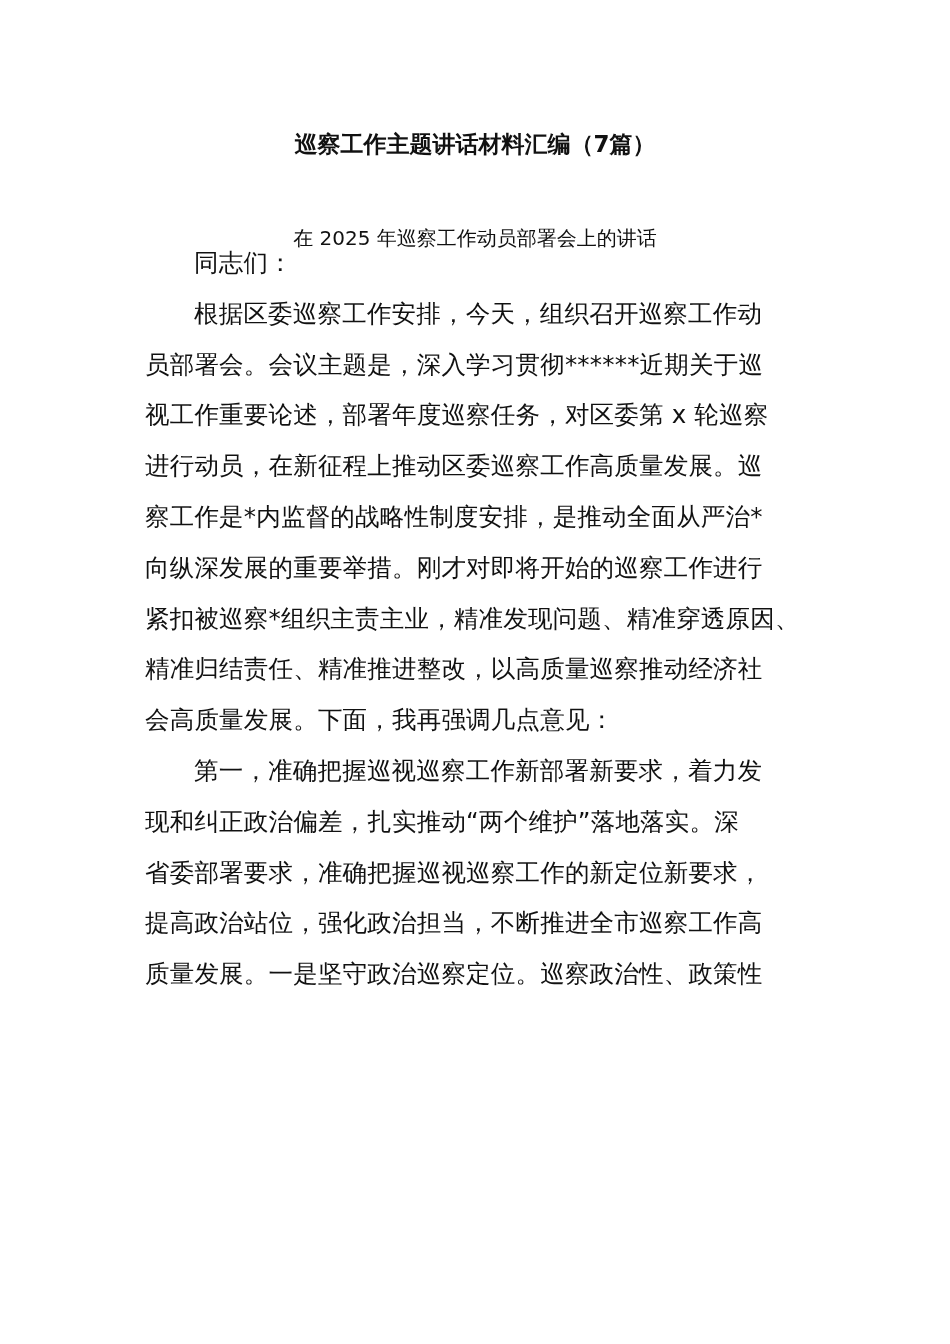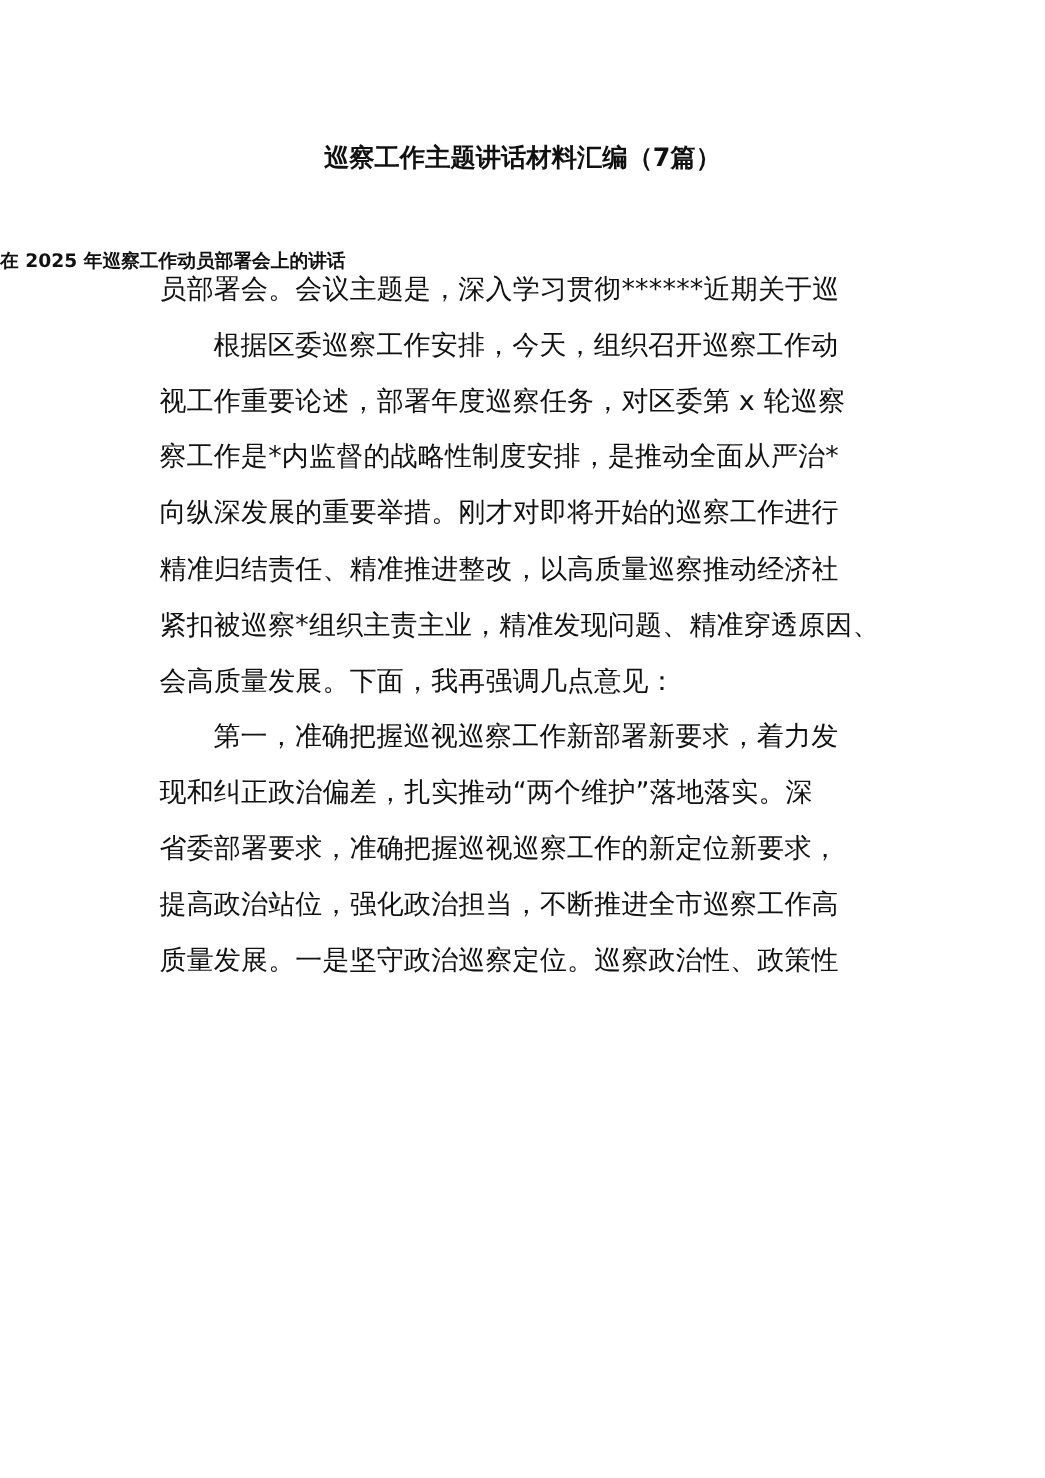--- a/index.html
+++ b/index.html
@@ -33,23 +33,23 @@
       font-size: 23px;
       font-weight: bold;
       line-height: 40px;
       letter-spacing: 0px;
     }
     .speech-title {
       position: absolute;
       left: 0;
       width: 950px;
       top: 218px;
-      text-align: left;
-      font-size: 17px;
-      font-weight: bold;
+      text-align: center;
+      font-size: 20px;
+      font-weight: normal;
       line-height: 40px;
     }
     .body-text {
       position: absolute;
       left: 145px;
       top: 238px;
       width: 700px;
     }
     .line {
       display: block;
@@ -64,27 +64,29 @@
     }
   </style>
 </head>
 <body>
 
 <div class="page">
   <div class="doc-title">巡察工作主题讲话材料汇编（7篇）</div>
   <div class="speech-title">在 2025 年巡察工作动员部署会上的讲话</div>
 
   <div class="body-text">
+    <span class="line indent">同志们：</span>
+    <span class="line indent">根据区委巡察工作安排，今天，组织召开巡察工作动</span>
     <span class="line">员部署会。会议主题是，深入学习贯彻******近期关于巡</span>
-    <span class="line indent">根据区委巡察工作安排，今天，组织召开巡察工作动</span>
     <span class="line">视工作重要论述，部署年度巡察任务，对区委第 x 轮巡察</span>
+    <span class="line">进行动员，在新征程上推动区委巡察工作高质量发展。巡</span>
     <span class="line">察工作是*内监督的战略性制度安排，是推动全面从严治*</span>
     <span class="line">向纵深发展的重要举措。刚才对即将开始的巡察工作进行</span>
+    <span class="line">紧扣被巡察*组织主责主业，精准发现问题、精准穿透原因、</span>
     <span class="line">精准归结责任、精准推进整改，以高质量巡察推动经济社</span>
-    <span class="line">紧扣被巡察*组织主责主业，精准发现问题、精准穿透原因、</span>
     <span class="line">会高质量发展。下面，我再强调几点意见：</span>
     <span class="line indent">第一，准确把握巡视巡察工作新部署新要求，着力发</span>
     <span class="line">现和纠正政治偏差，扎实推动“两个维护”落地落实。深</span>
     <span class="line">省委部署要求，准确把握巡视巡察工作的新定位新要求，</span>
     <span class="line">提高政治站位，强化政治担当，不断推进全市巡察工作高</span>
     <span class="line">质量发展。一是坚守政治巡察定位。巡察政治性、政策性</span>
   </div>
 </div>
 
 </body></html>

